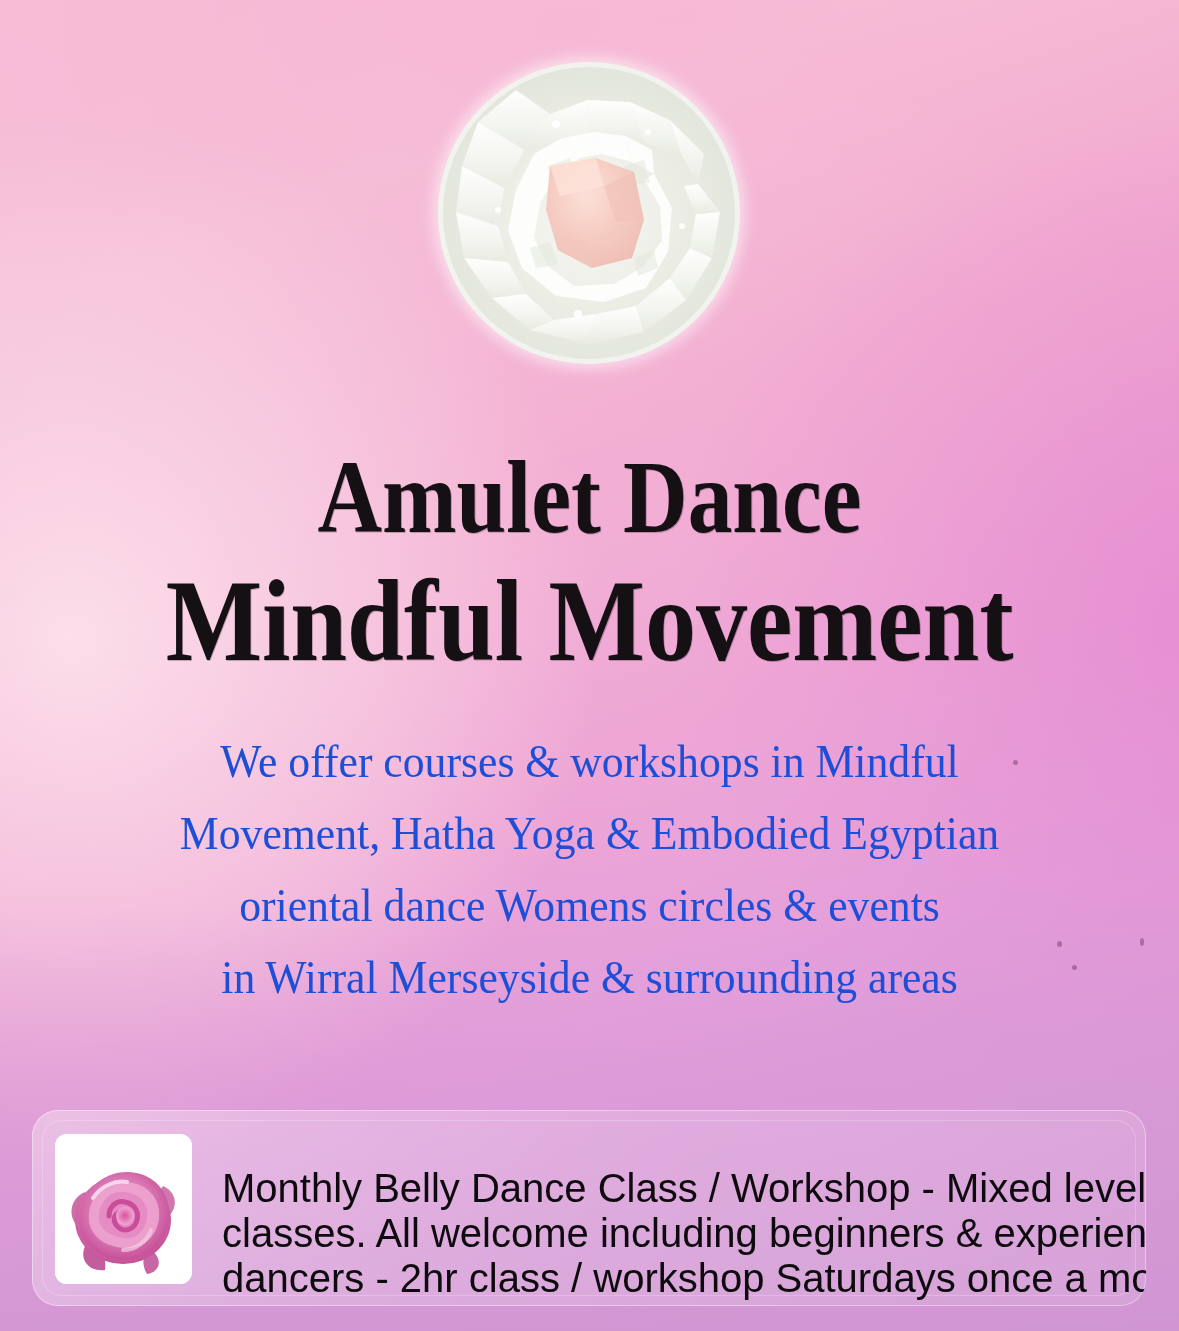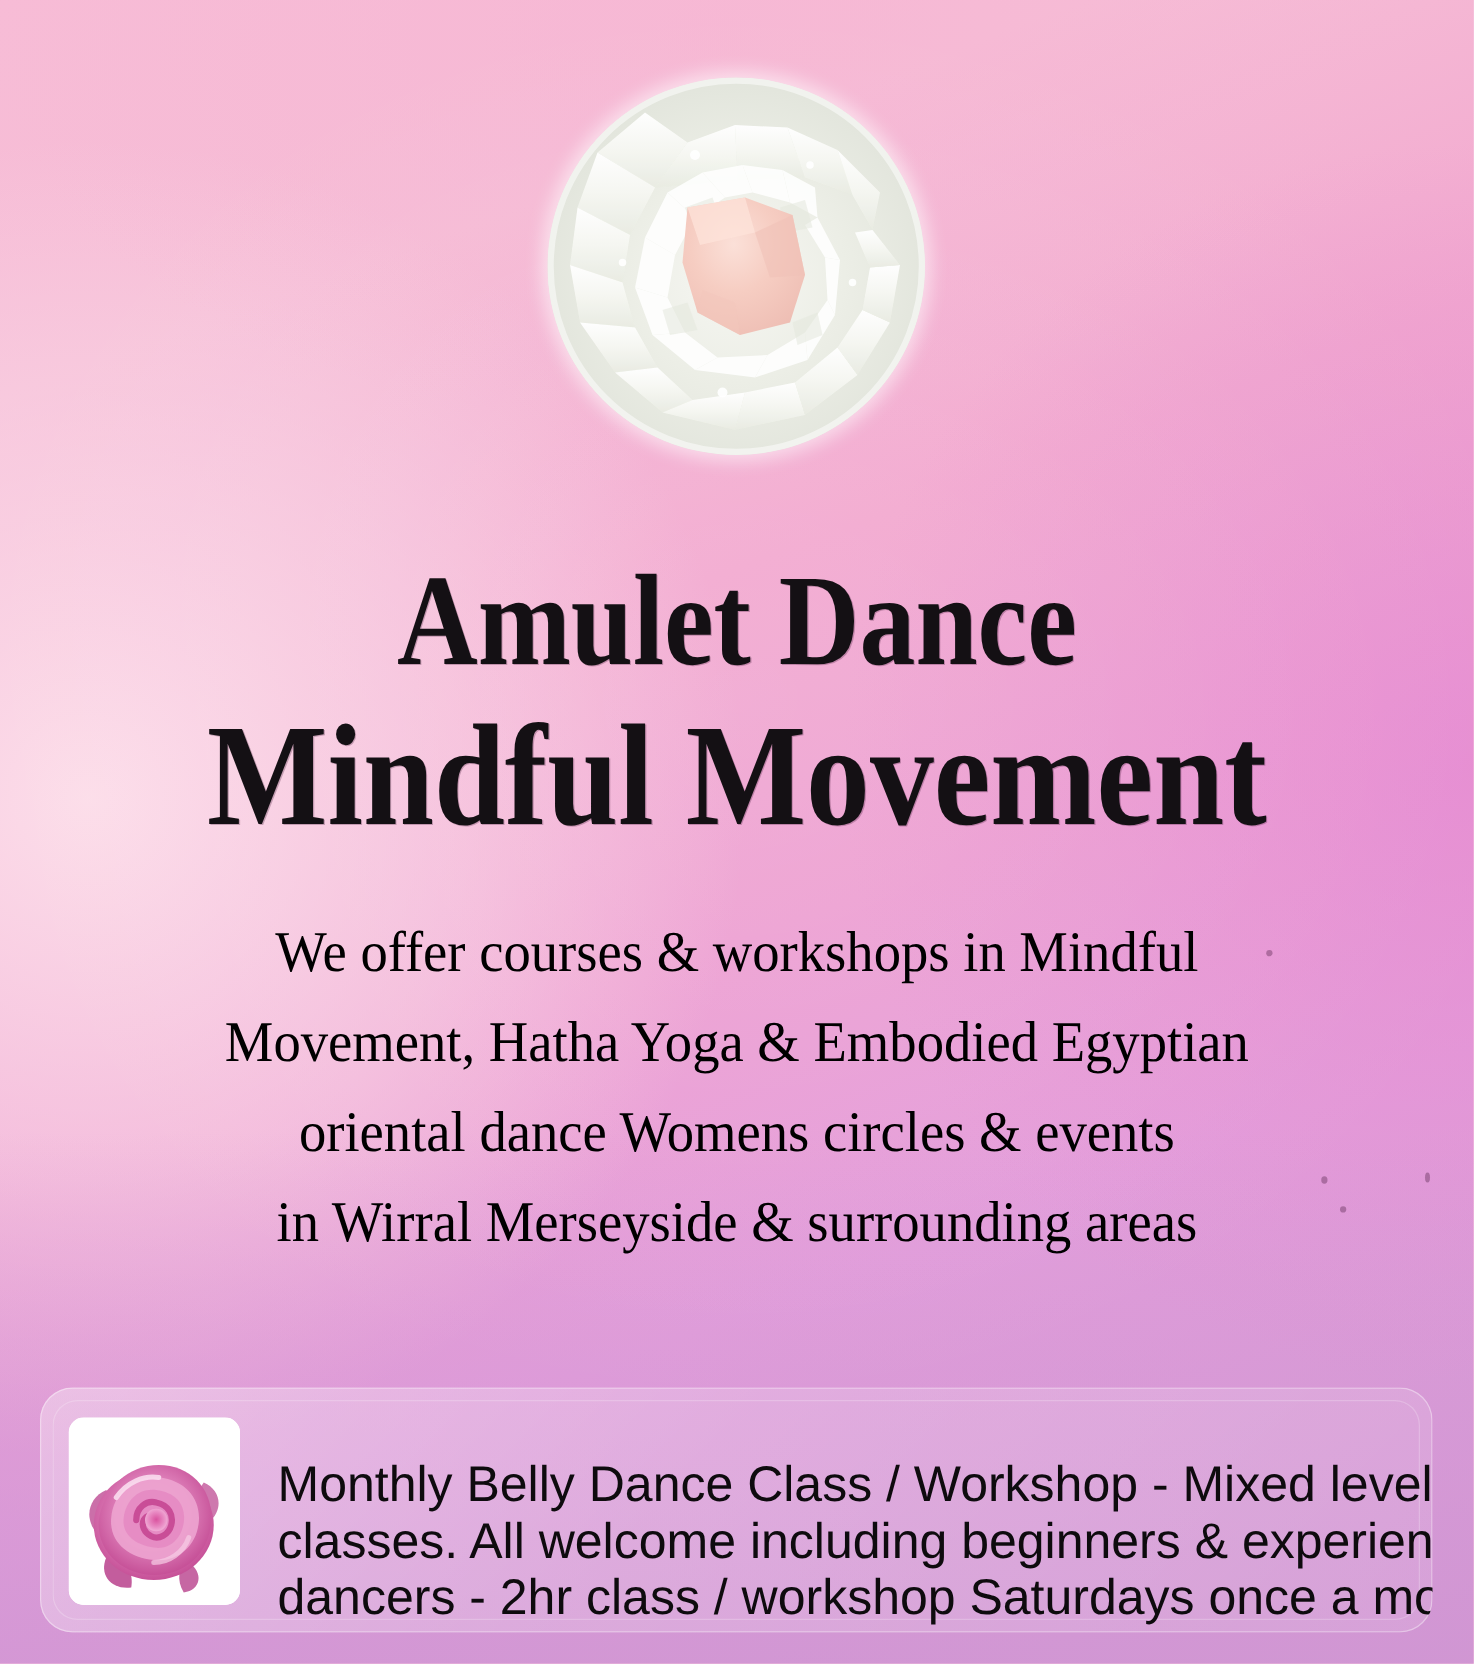--- a/index.html
+++ b/index.html
@@ -112,21 +112,21 @@
     text-shadow: 1px 1px 0 rgba(60,20,50,0.28);
   }
 
   
   .blurb {
     position: absolute;
     left: 0;
     top: 726px;
     width: 1179px;
     text-align: center;
-    color: #000000;
+    color: #1d4ed8;
     font-family: "Liberation Serif", "DejaVu Serif", serif;
     font-weight: 400;
     font-size: 46px;
     line-height: 72px;
   }
   .blurb .line {
     display: block;
     transform: scaleX(0.95);
   }
 

